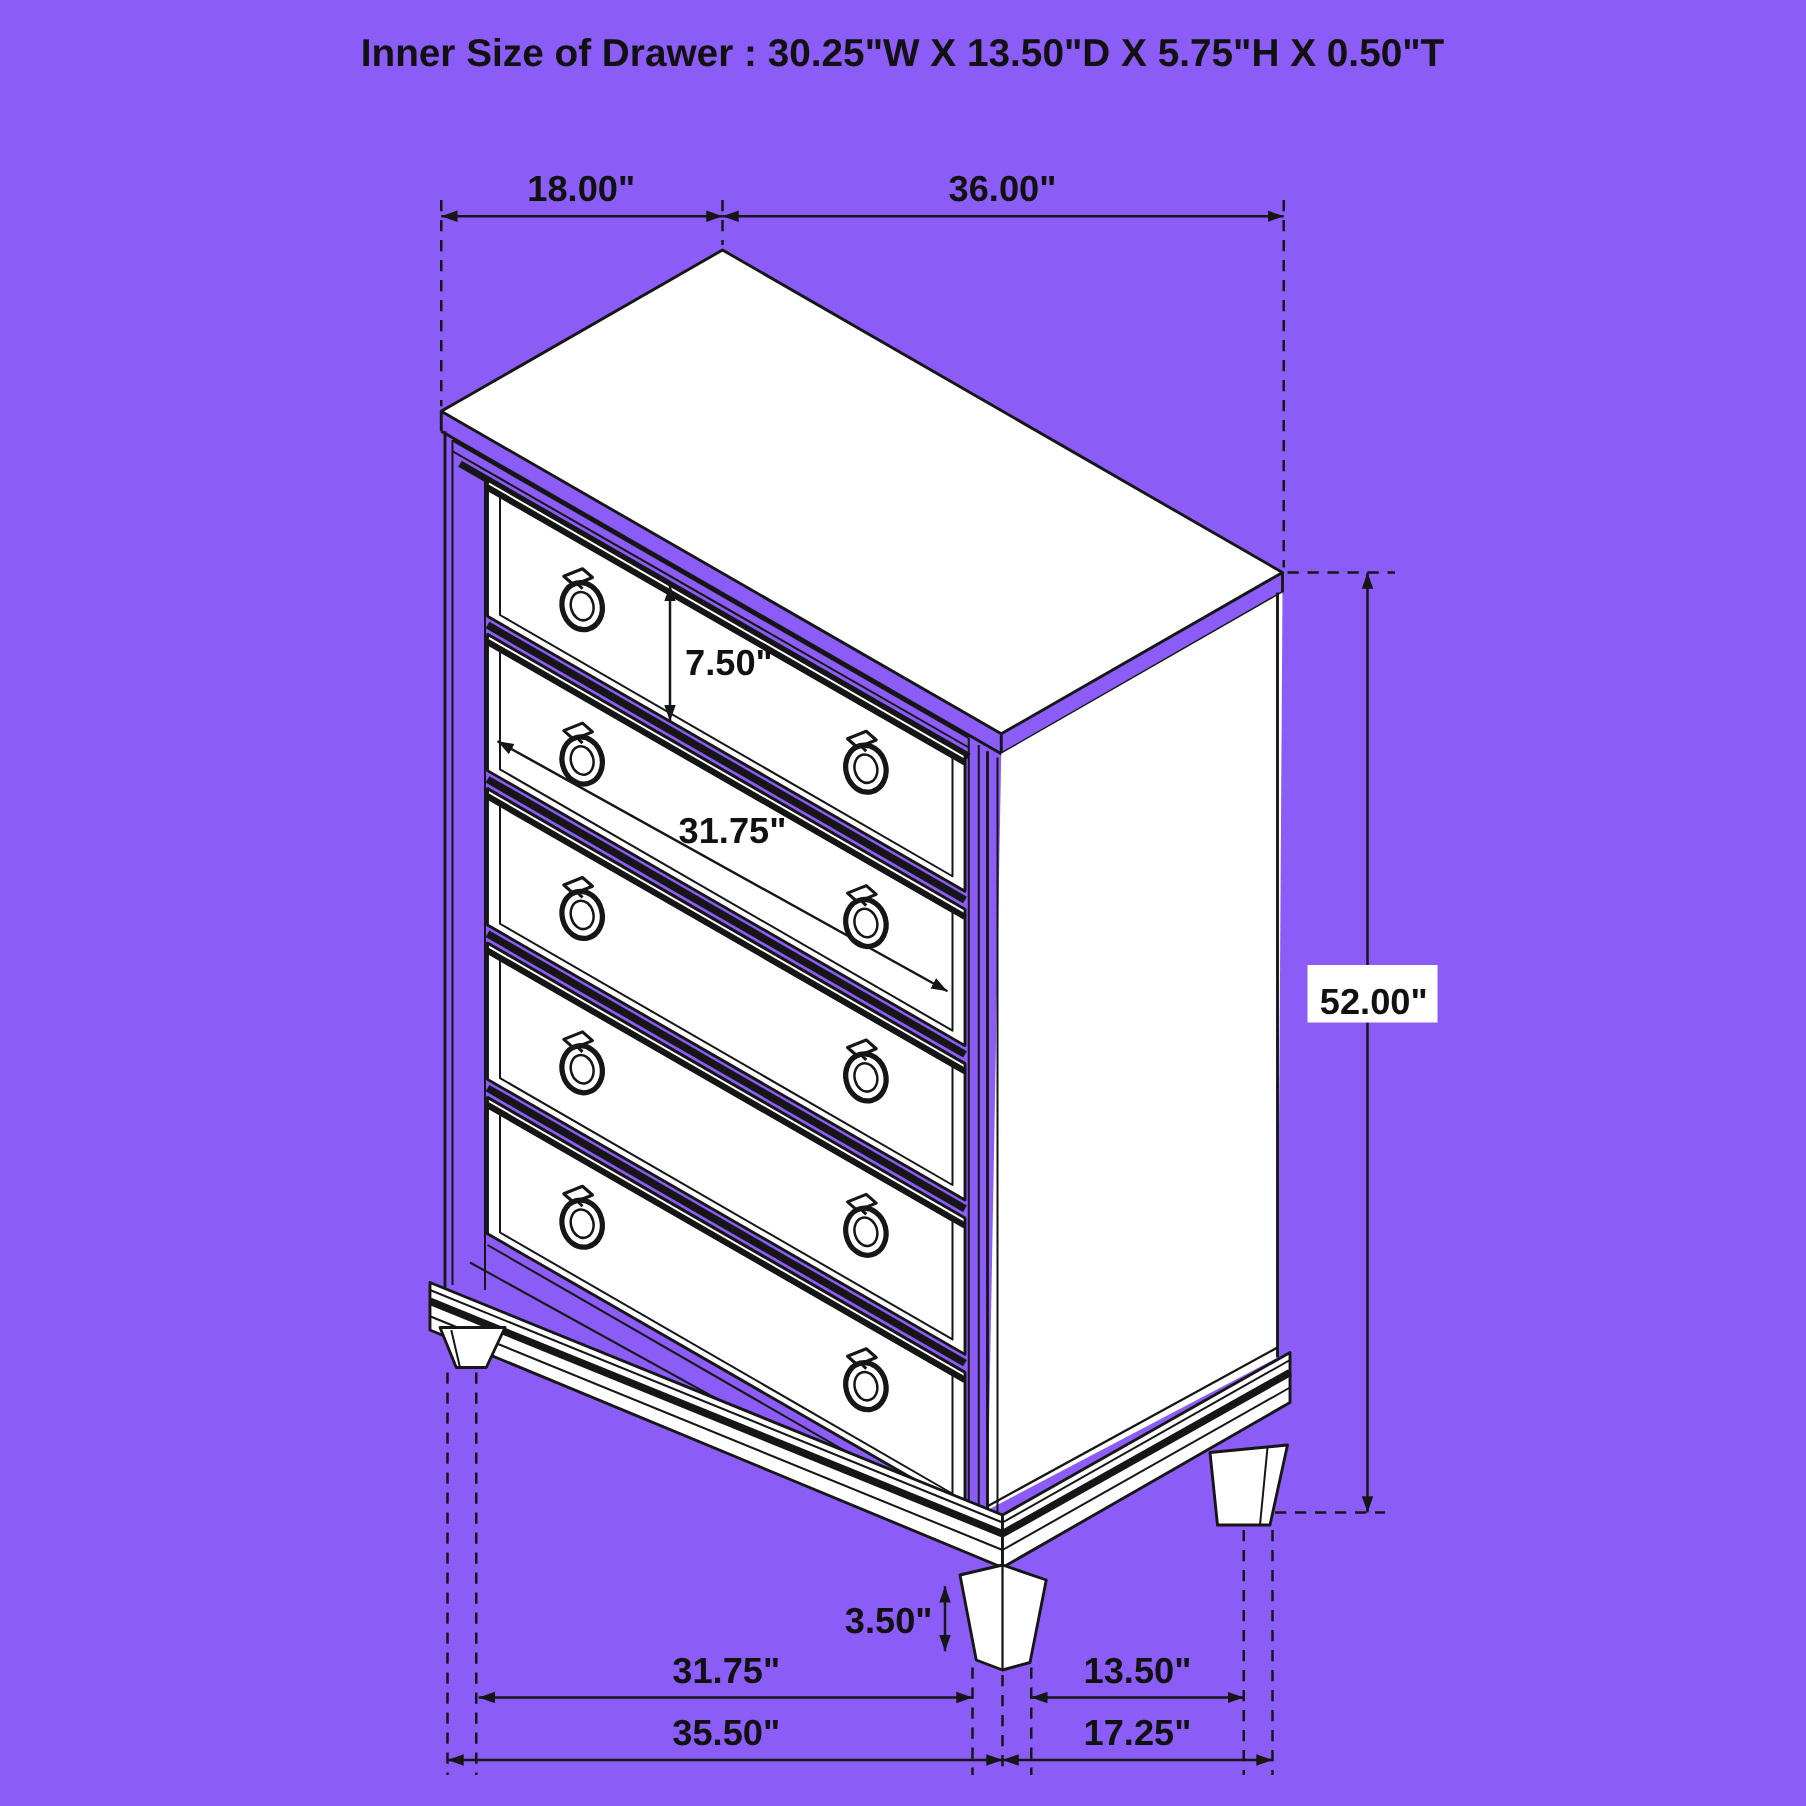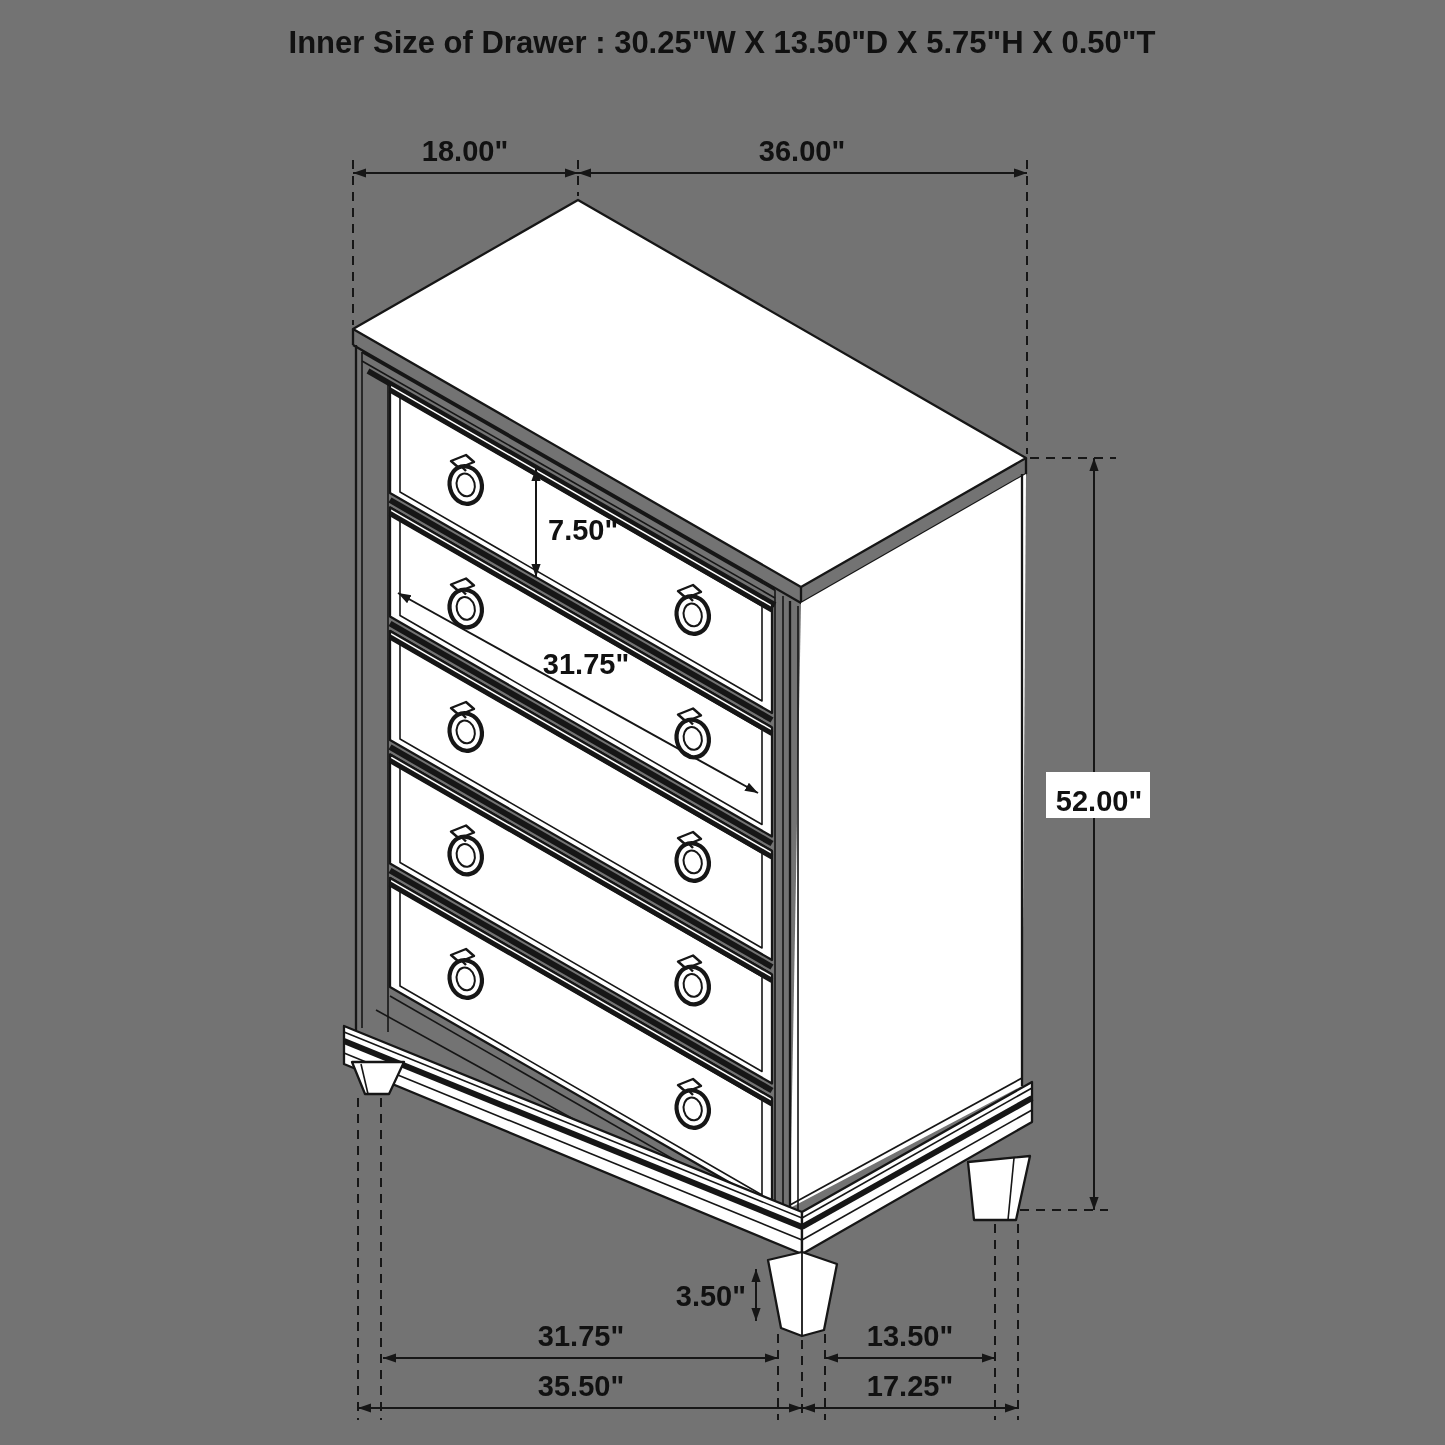--- a/index.html
+++ b/index.html
@@ -1,16 +1,16 @@
 <!DOCTYPE html>
 <html><head>
 <meta charset="utf-8">
 <style>
   html,body{margin:0;padding:0;background:#ffffff;}
-  .stage{width:1445px;height:1445px;background:#737373;position:relative;font-family:"Liberation Sans",sans-serif;}
+  .stage{width:1445px;height:1445px;background:#8b5cf6;position:relative;font-family:"Liberation Sans",sans-serif;}
   svg{display:block;}
   text{font-family:"Liberation Sans",sans-serif;font-weight:bold;fill:#111111;}
   .dimtxt{font-size:29px;}
   .titletxt{font-size:31px;}
 </style>
 </head>
 <body>
 
 <div class="stage">
 <svg width="1445" height="1445" viewBox="0 0 1445 1445">

